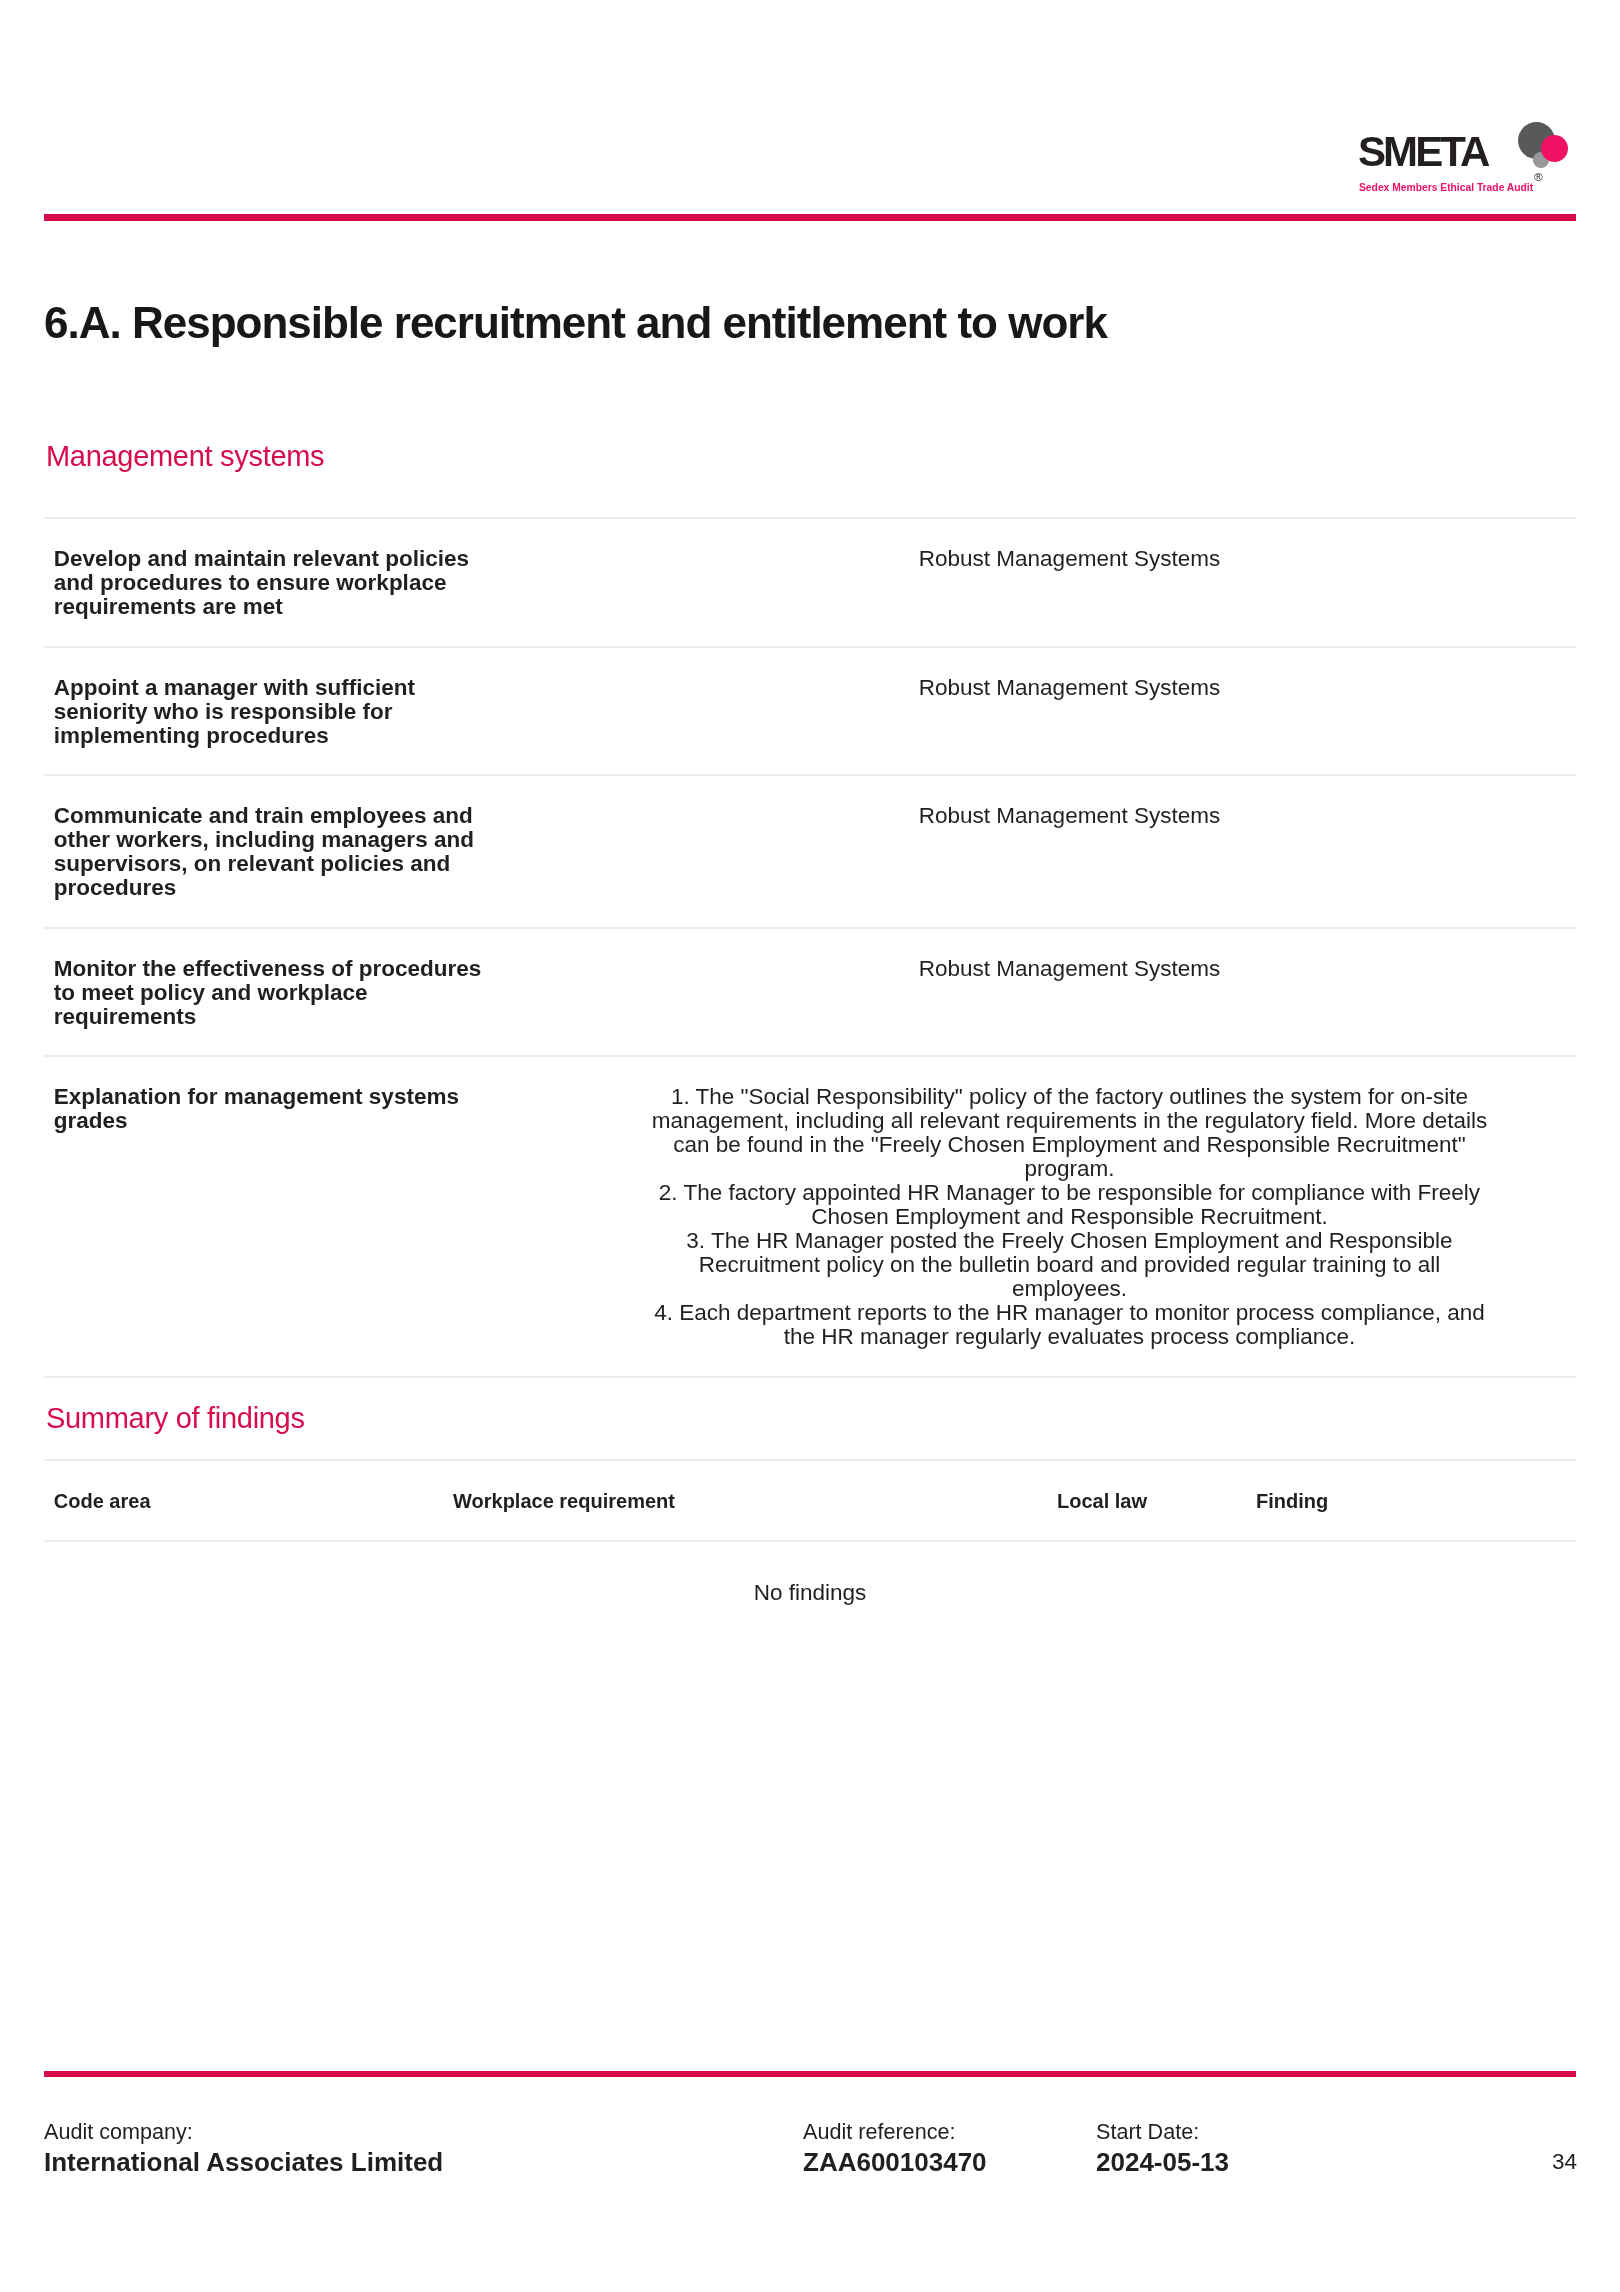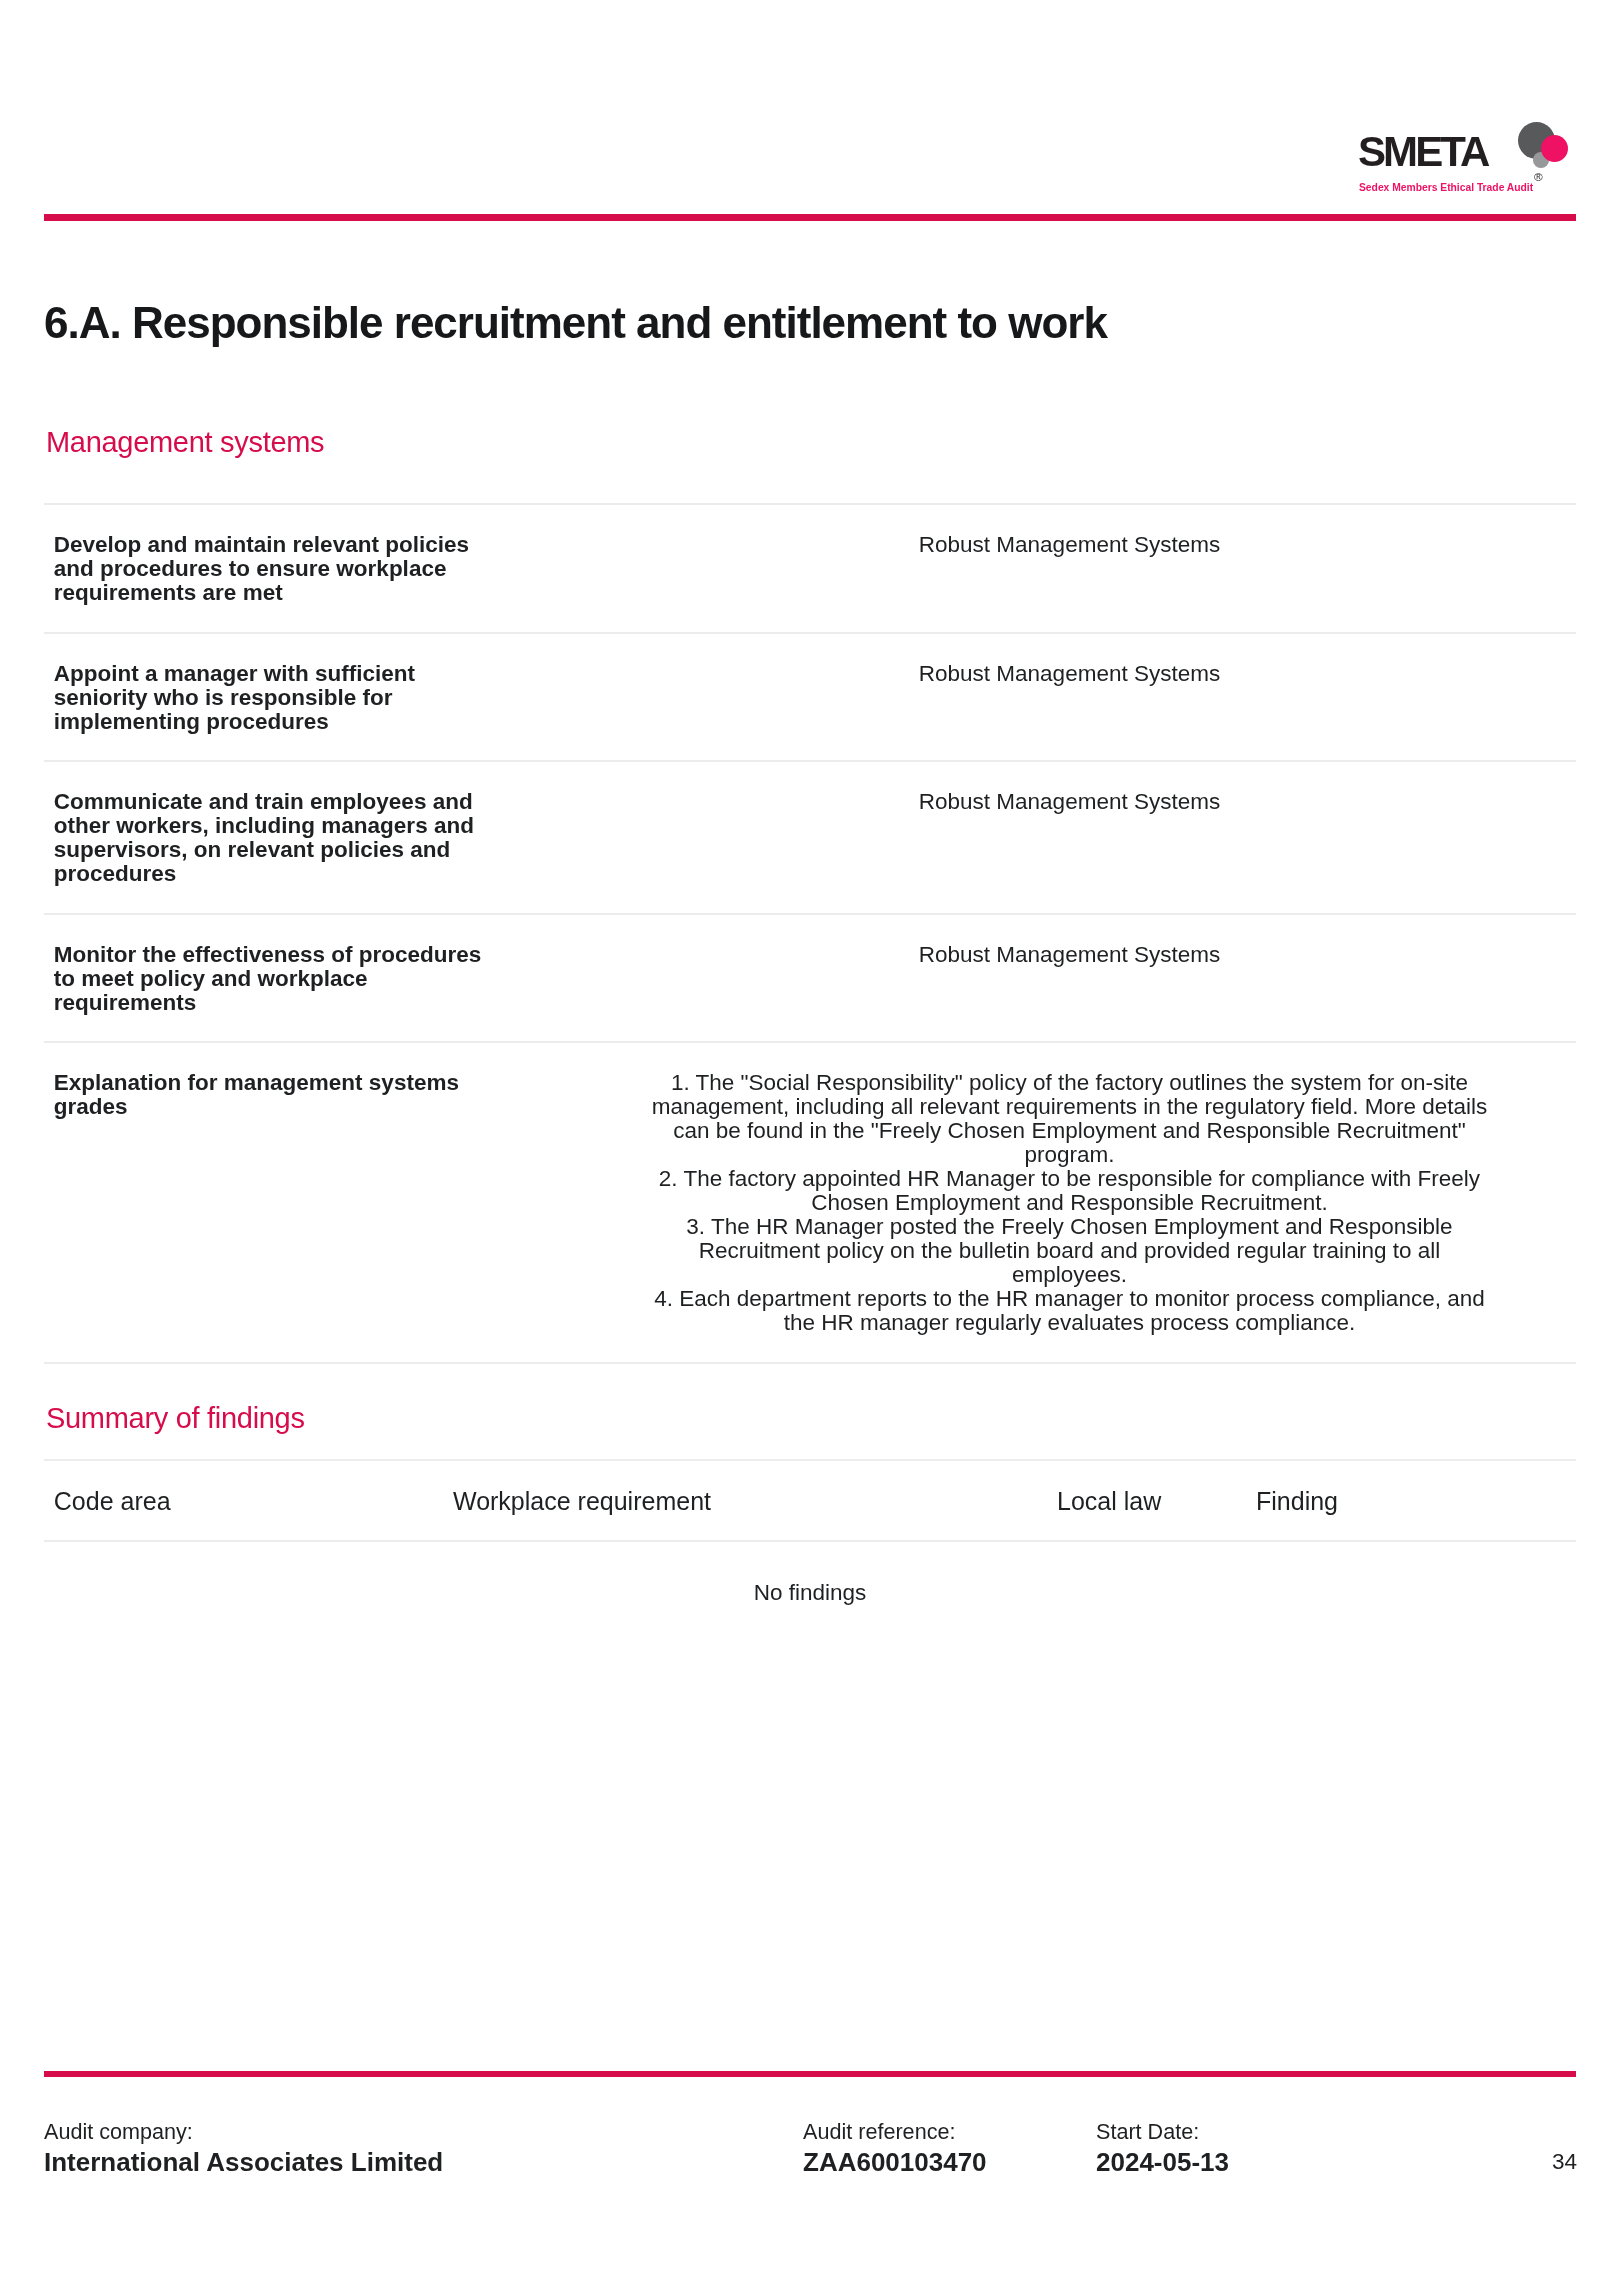--- a/index.html
+++ b/index.html
@@ -20,36 +20,36 @@
     font-weight:700; color:#ee1164; white-space:nowrap; }
   
   .rule { position:absolute; left:44px; right:44px; background:#d60c4b; }
   .rule-top { top:214px; height:6.9px; }
   .rule-footer { top:2071px; height:5.9px; }
   
   .title { position:absolute; left:44px; top:297px; margin:0; font-size:44px; line-height:51px;
     font-weight:700; letter-spacing:-1px; color:#17181a; }
   
   .section { position:absolute; left:44px; right:44px; }
-  .section-ms { top:426px; }
+  .section-ms { top:440px; }
   .section-sf { top:1402px; }
   .section-heading { margin:0 0 23.5px 2px; font-size:29px; line-height:33px; font-weight:400;
     letter-spacing:-0.3px; color:#d60c4b; }
   
   .ms-table { border-top:2px solid #ececec;margin-top:44px; }
   .ms-row { display:grid; grid-template-columns:519px 1fr; padding:28px 0 26.5px;
     border-bottom:2px solid #ececec; }
   .ms-label { font-weight:700; font-size:22.5px; line-height:24px; padding-left:9.8px;
     white-space:pre-line; }
   .ms-value { font-size:22.5px; line-height:24px; white-space:pre-line;text-align:center; }
   
   .sf-table { border-top:2px solid #ececec; }
   .sf-head { display:grid; grid-template-columns:409px 604px 199px 1fr; padding:28px 0 26.5px;
     border-bottom:2px solid #ececec; }
-  .sf-col { font-weight:400; font-size:25px; line-height:24.5px; }
+  .sf-col { font-weight:700; font-size:20px; line-height:24.5px; }
   .sf-col-first { padding-left:9.8px; }
   .sf-empty { text-align:center; padding:39px 0; font-size:22.5px; line-height:24.5px; }
   
   .footer-cols { position:absolute; left:44px; right:44px; top:2120px; display:flex; }
   .f-block1 { width:759px; } .f-block2 { width:293px; } .f-block3 { flex:1; }
   .f-label { font-size:21.6px; line-height:23.5px; margin-bottom:6.9px; }
   .f-value { font-size:26px; line-height:25.5px; font-weight:700; }
   .page-num { position:absolute; right:43px; top:2149px; font-size:22.5px; line-height:25.5px; }
 </style>
 </head>

